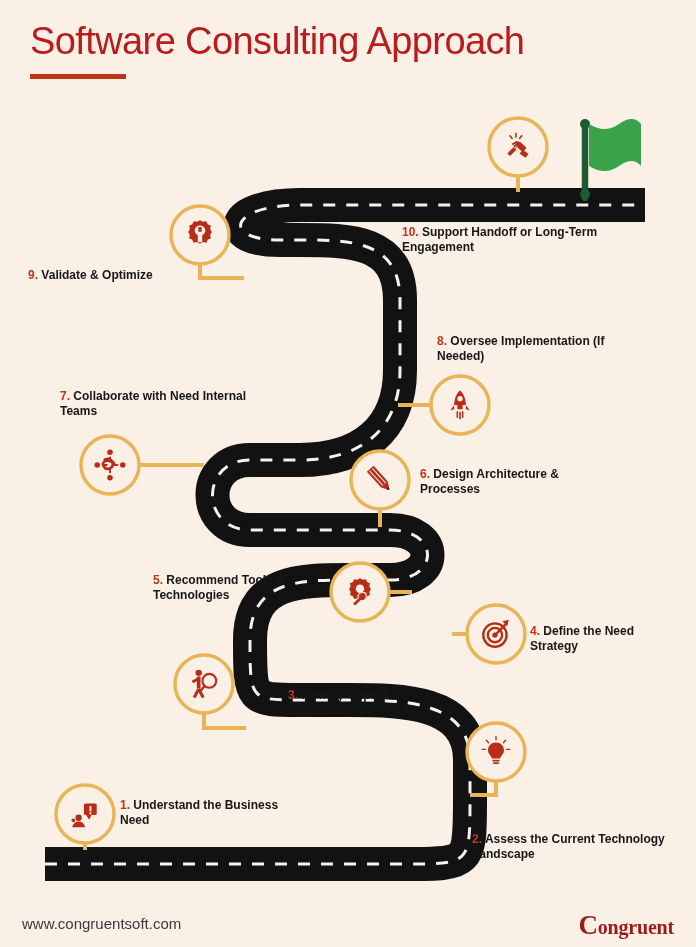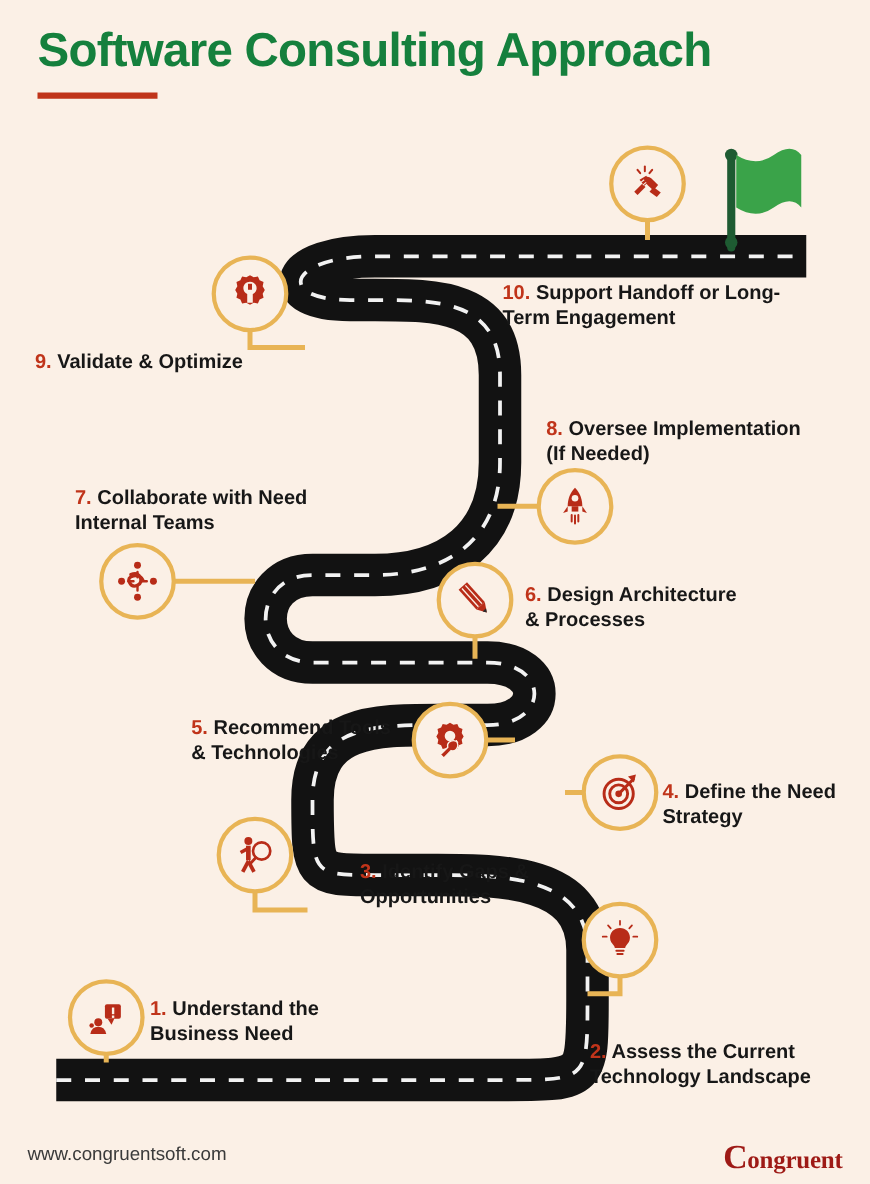--- a/index.html
+++ b/index.html
@@ -23,36 +23,36 @@
     height: 947px;
   }
   .title-block {
     position: absolute;
     left: 30px;
     top: 22px;
   }
   .title-text {
     font-family: "Liberation Sans", sans-serif;
     font-size: 38px;
-    font-weight: bold;
-    color: #15803d;
+    font-weight: normal;
+    color: #b91c1c;
     letter-spacing: -0.6px;
     line-height: 1;
     white-space: nowrap;
   }
   .title-rule {
     margin-top: 14px;
     width: 96px;
     height: 5px;
     background: #C0341A;
   }
   .step-label {
     position: absolute;
     font-family: "Liberation Sans", sans-serif;
-    font-size: 16px;
+    font-size: 12px;
     font-weight: bold;
     line-height: 1.28;
     color: #171717;
   }
   .step-label .num {
     color: #C0341A;
   }
   .step-label .lbl {
     color: #171717;
   }
@@ -355,21 +355,21 @@
   <div class="step-label" style="left:60px; top:389px; width:190px;">
     <span class="num">7.</span>
     <span class="lbl">Collaborate with Need Internal Teams</span>
   </div>
 
   <div class="step-label" style="left:437px; top:334px; width:215px;">
     <span class="num">8.</span>
     <span class="lbl">Oversee Implementation (If Needed)</span>
   </div>
 
-  <div class="step-label" style="left:28px; top:280px; width:180px;">
+  <div class="step-label" style="left:28px; top:268px; width:180px;">
     <span class="num">9.</span>
     <span class="lbl">Validate &amp; Optimize</span>
   </div>
 
   <div class="step-label" style="left:402px; top:225px; width:225px;">
     <span class="num">10.</span>
     <span class="lbl">Support Handoff or Long-Term Engagement</span>
   </div>
 
   <div class="footer-url">www.congruentsoft.com</div>

